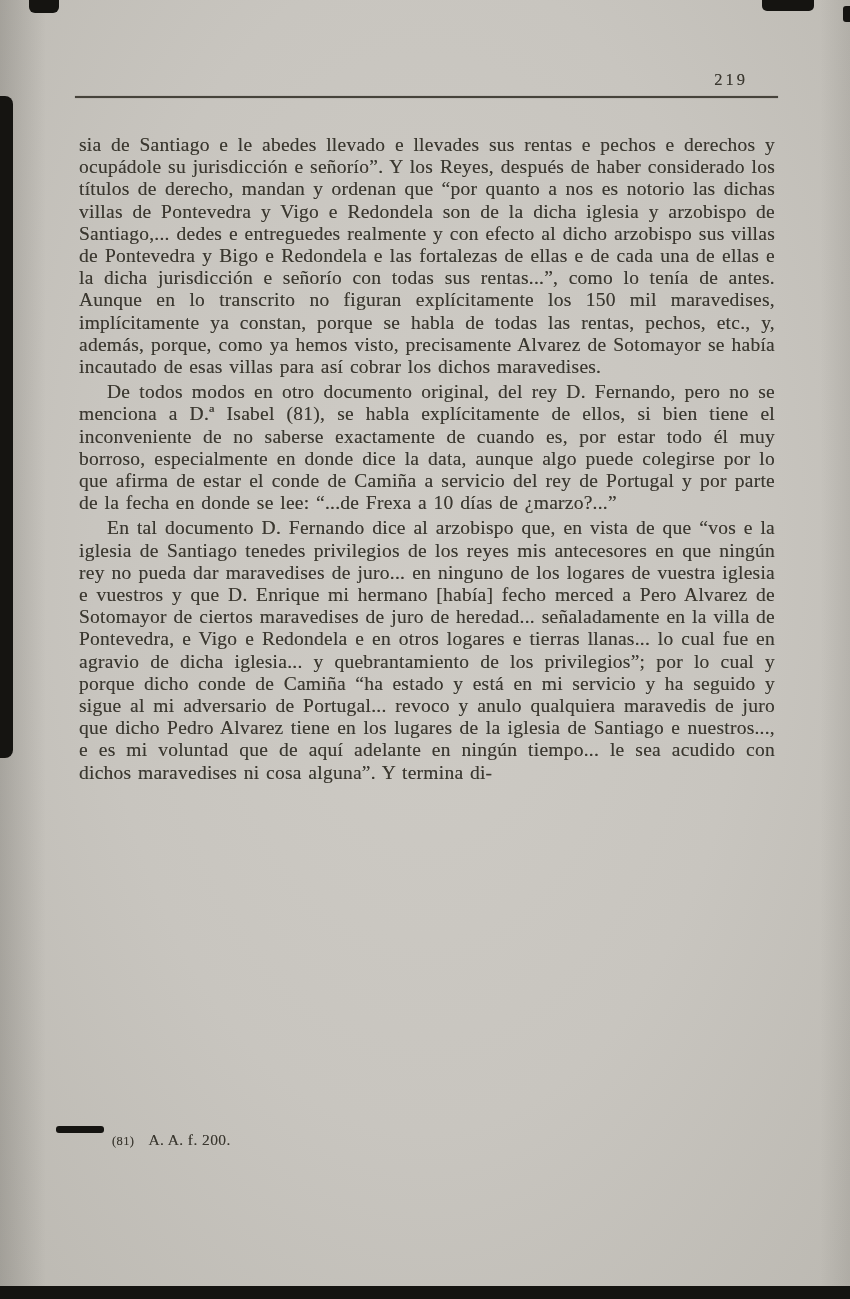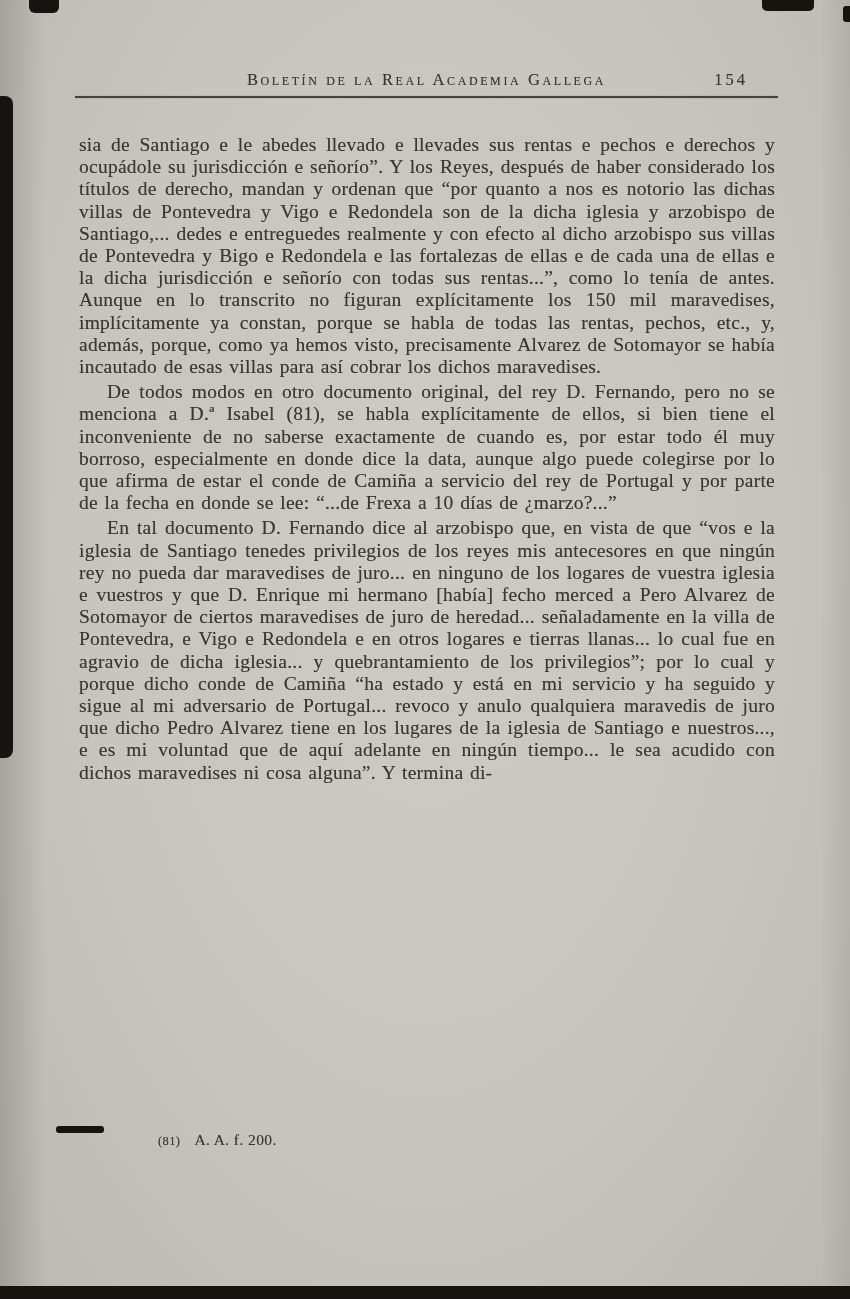--- a/index.html
+++ b/index.html
@@ -90,42 +90,40 @@
 
   
   .footnote {
     position: absolute;
     left: 112px;
     top: 1131px;
     font-size: 15.5px;
     letter-spacing: 0.4px;
     color: #3a372f;
     text-shadow: 0 0 0.5px rgba(58,55,47,0.5);
-    margin-left: 46px;
   }
   .fn-marker {
     font-size: 12.5px;
     margin-right: 14px;
   }
 </style>
 </head>
 <body>
 
 <div class="scan">
 
   <div class="artifact a-top-left"></div>
   <div class="artifact a-top-right"></div>
   <div class="artifact a-top-corner"></div>
   <div class="artifact a-left-band"></div>
   <div class="artifact a-fn-mark"></div>
   <div class="artifact a-bottom"></div>
 
   <div class="running-header">
-    <span>Boletín de la Real Academia Gallega</span>
-    <span class="page-number">154</span>
+    <span class="page-number">219</span>
   </div>
   <div class="header-rule"></div>
 
   <div class="body-text">
     <p class="no-indent">sia de Santiago e le abedes llevado e llevades sus rentas e pechos e derechos y ocupádole su jurisdicción e señorío”. Y los Reyes, después de haber considerado los títulos de derecho, mandan y ordenan que “por quanto a nos es notorio las dichas villas de Pontevedra y Vigo e Redondela son de la dicha iglesia y arzobispo de Santiago,... dedes e entreguedes realmente y con efecto al dicho arzobispo sus villas de Pontevedra y Bigo e Redondela e las fortalezas de ellas e de cada una de ellas e la dicha jurisdicción e señorío con todas sus rentas...”, como lo tenía de antes. Aunque en lo transcrito no figuran explícitamente los 150 mil maravedises, implícitamente ya constan, porque se habla de todas las rentas, pechos, etc., y, además, porque, como ya hemos visto, precisamente Alvarez de Sotomayor se había incautado de esas villas para así cobrar los dichos maravedises.</p>
     <p>De todos modos en otro documento original, del rey D. Fernando, pero no se menciona a D.ª Isabel (81), se habla explícitamente de ellos, si bien tiene el inconveniente de no saberse exactamente de cuando es, por estar todo él muy borroso, especialmente en donde dice la data, aunque algo puede colegirse por lo que afirma de estar el conde de Camiña a servicio del rey de Portugal y por parte de la fecha en donde se lee: “...de Frexa a 10 días de ¿marzo?...”</p>
     <p>En tal documento D. Fernando dice al arzobispo que, en vista de que “vos e la iglesia de Santiago tenedes privilegios de los reyes mis antecesores en que ningún rey no pueda dar maravedises de juro... en ninguno de los logares de vuestra iglesia e vuestros y que D. Enrique mi hermano [había] fecho merced a Pero Alvarez de Sotomayor de ciertos maravedises de juro de heredad... señaladamente en la villa de Pontevedra, e Vigo e Redondela e en otros logares e tierras llanas... lo cual fue en agravio de dicha iglesia... y quebrantamiento de los privilegios”; por lo cual y porque dicho conde de Camiña “ha estado y está en mi servicio y ha seguido y sigue al mi adversario de Portugal... revoco y anulo qualquiera maravedis de juro que dicho Pedro Alvarez tiene en los lugares de la iglesia de Santiago e nuestros..., e es mi voluntad que de aquí adelante en ningún tiempo... le sea acudido con dichos maravedises ni cosa alguna”. Y termina di-</p>
   </div>
 
   <div class="footnote">

